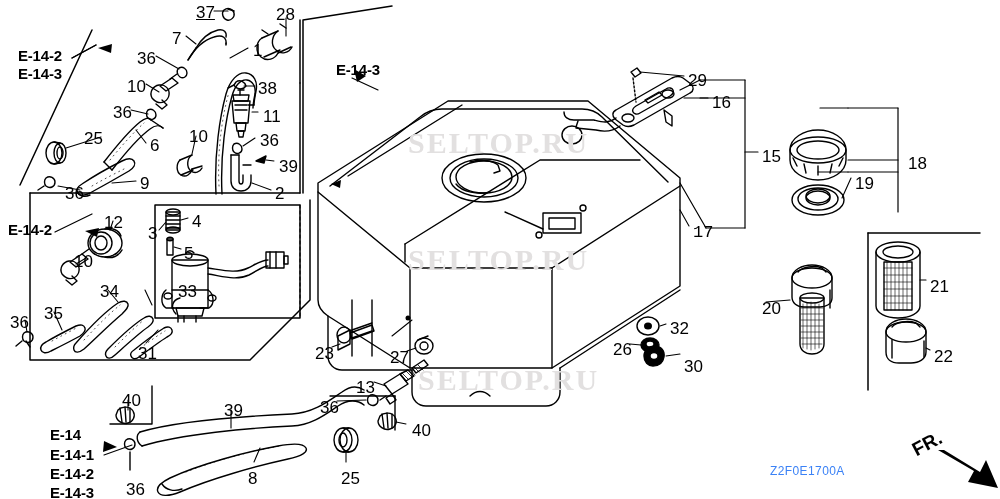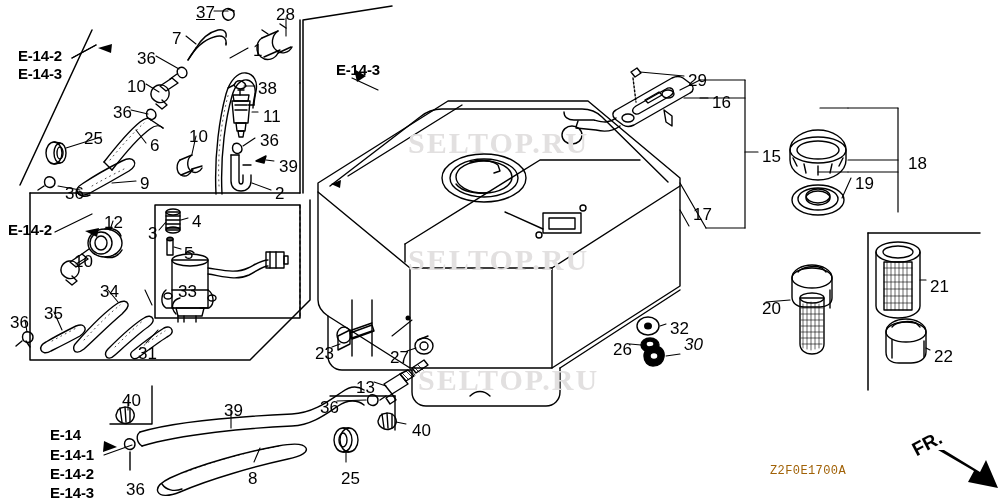--- a/index.html
+++ b/index.html
@@ -6,22 +6,22 @@
   body{width:1000px;height:499px;overflow:hidden;
        font-family:"Liberation Sans",sans-serif;color:#000;}
   #stage{position:relative;width:1000px;height:499px;background:#ffffff;}
   svg{position:absolute;left:0;top:0;}
   .wm{position:absolute;font-family:"Liberation Serif",serif;font-weight:bold;
       color:#e2e0e0;letter-spacing:2px;user-select:none;}
   .lbl{position:absolute;font-family:"Liberation Sans",sans-serif;
        font-size:17px;color:#000;line-height:1;white-space:nowrap;}
   .ref{position:absolute;font-family:"Liberation Sans",sans-serif;
        font-weight:bold;font-size:15px;color:#000;line-height:1;white-space:nowrap;letter-spacing:-0.2px;}
-  .code{position:absolute;font-family:Liberation Mono, monospace;
-        font-size:12px;color:#a16207;letter-spacing:0.4px;}
+  .code{position:absolute;font-family:Liberation Sans, sans-serif;
+        font-size:12px;color:#3b82f6;letter-spacing:0.4px;}
   .fr{position:absolute;font-family:"Liberation Sans",sans-serif;
       font-weight:bold;font-size:19px;color:#000;transform:rotate(-28deg);}
 </style>
 </head>
 <body>
 
 <div id="stage">
 
   <svg width="1000" height="499" viewBox="0 0 1000 499">
     <g fill="none" stroke="#000" stroke-width="1.4" stroke-linecap="round" stroke-linejoin="round">
@@ -529,26 +529,26 @@
       <div class="lbl" style="left: 100px; top: 283px;">34</div>
       <div class="lbl" style="left: 138px; top: 283px; margin-left: 40px;">33</div>
       <div class="lbl" style="left: 44px; top: 305px;">35</div>
       <div class="lbl" style="left: 10px; top: 314px;">36</div>
       <div class="lbl" style="left: 138px; top: 345px;">31</div>
       <div class="lbl" style="left: 688px; top: 72px;">29</div>
       <div class="lbl" style="left: 712px; top: 94px;">16</div>
       <div class="lbl" style="left: 762px; top: 148px;">15</div>
       <div class="lbl" style="left: 908px; top: 155px;">18</div>
       <div class="lbl" style="left: 855px; top: 175px;">19</div>
-      <div class="lbl" style="left: 693px; top: 206px;">17</div>
+      <div class="lbl" style="left: 693px; top: 224px; font-family: Liberation Mono, monospace;">17</div>
       <div class="lbl" style="left: 930px; top: 278px;">21</div>
       <div class="lbl" style="left: 762px; top: 300px;">20</div>
       <div class="lbl" style="left: 670px; top: 320px;">32</div>
       <div class="lbl" style="left: 613px; top: 341px;">26</div>
-      <div class="lbl" style="left: 684px; top: 336px; font-style: italic;">30</div>
+      <div class="lbl" style="left: 684px; top: 358px;">30</div>
       <div class="lbl" style="left: 934px; top: 348px;">22</div>
       <div class="lbl" style="left: 315px; top: 345px;">23</div>
       <div class="lbl" style="left: 390px; top: 349px;">27</div>
       <div class="lbl" style="left: 356px; top: 379px;">13</div>
       <div class="lbl" style="left: 320px; top: 399px;">36</div>
       <div class="lbl" style="left: 122px; top: 392px;">40</div>
       <div class="lbl" style="left: 224px; top: 402px;">39</div>
       <div class="lbl" style="left: 412px; top: 422px;">40</div>
       <div class="lbl" style="left: 126px; top: 481px;">36</div>
       <div class="lbl" style="left: 248px; top: 470px;">8</div>

